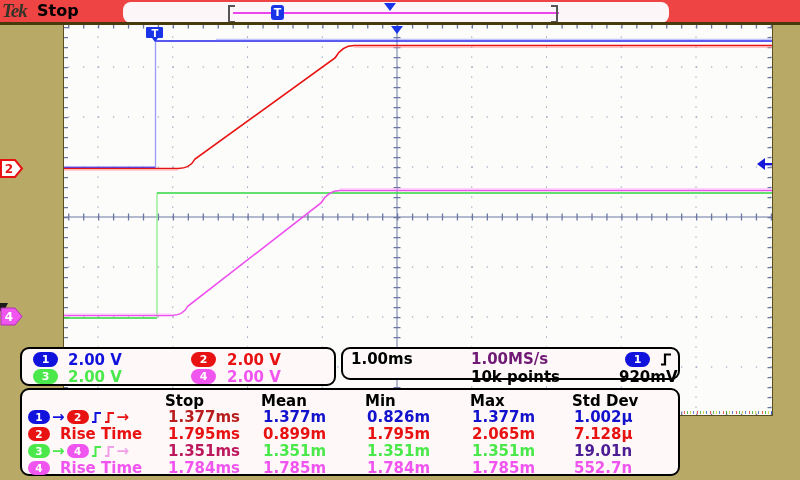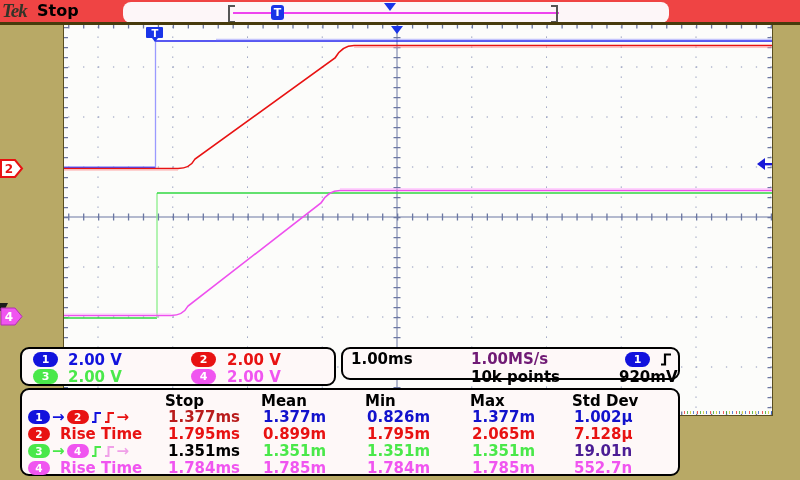--- a/index.html
+++ b/index.html
@@ -204,21 +204,21 @@
         <span class="b15" style="color:#4ae84a">→</span>
         <span class="badge sm" style="background:#f055f0">4</span>
         <svg class="edge-icon" width="11" height="13" viewBox="0 0 11 13">
             <path d="M1,11 H4.5 V2 H10" fill="none" stroke="#4ae84a" stroke-width="2"></path>
           </svg>
         <svg class="edge-icon" width="11" height="13" viewBox="0 0 11 13">
             <path d="M1,11 H4.5 V2 H10" fill="none" stroke="#f0a0e8" stroke-width="2"></path>
           </svg>
         <span class="b15" style="color:#f0a0e8">→</span>
       </span>
-      <span class="mcell b15" style="left:140px;color:#000000">1.351ms</span>
+      <span class="mcell b15" style="left:140px;color:#be185d">1.351ms</span>
       <span class="mcell b15" style="left:235px;color:#4ae84a">1.351m</span>
       <span class="mcell b15" style="left:339px;color:#4ae84a">1.351m</span>
       <span class="mcell b15" style="left:444px;color:#4ae84a">1.351m</span>
       <span class="mcell b15" style="left:546px;color:#4c1d95">19.01n</span>
     </div>
 
     <div class="mrow" style="top:70px">
       <span class="mlabel">
         <span class="badge sm" style="background:#f055f0">4</span>
         <span class="b15" style="color:#f055f0;margin-left:8px">Rise Time</span>

